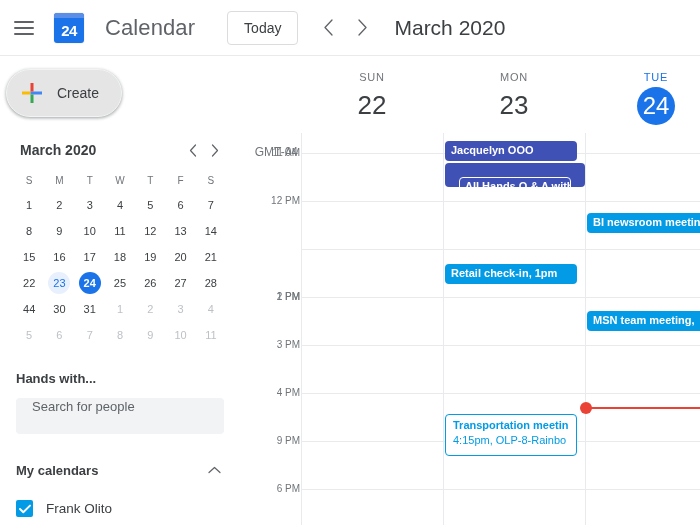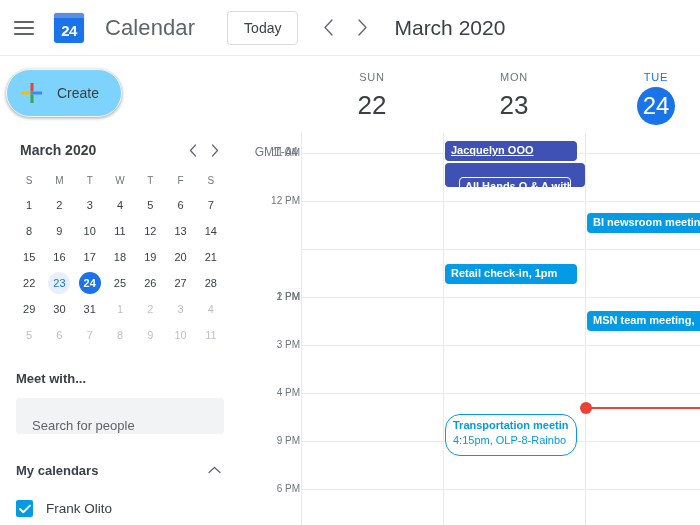--- a/index.html
+++ b/index.html
@@ -131,21 +131,21 @@
     width: 240px;
     height: 468px;
     background: #fff;
     overflow: hidden;
   }
   .create-btn {
     margin: 12px 0 0 6px;
     width: 116px;
     height: 48px;
     border-radius: 24px;
-    background: #7dd3fc;
+    background: #e5e5e5;
     border: 1px solid #f1f3f4;
     box-shadow: 0 1px 3px rgba(60,64,67,0.30), 0 1px 3px 1px rgba(60,64,67,0.15);
     display: flex;
     align-items: center;
     cursor: pointer;
     box-sizing: border-box;
   }
   .gplus {
     position: relative;
     width: 22px;
@@ -234,21 +234,21 @@
     font-size: 13px;
     font-weight: bold;
     color: #3c4043;
   }
   .people-search {
     margin-top: 12px;
     height: 36px;
     background: #f1f3f4;
     border-radius: 4px;
     display: flex;
-    align-items: flex-end;
+    align-items: flex-start;
     padding: 0 14px;
     box-sizing: border-box;
   }
   .people-search input {
     border: none;
     outline: none;
     background: transparent;
     width: 100%;
     font-size: 13px;
     color: #3c4043;
@@ -596,21 +596,21 @@
           <div class="mini-day">
             <span>26</span>
           </div>
           <div class="mini-day">
             <span>27</span>
           </div>
           <div class="mini-day">
             <span>28</span>
           </div>
           <div class="mini-day">
-            <span>29</span>
+            <span>44</span>
           </div>
           <div class="mini-day">
             <span>30</span>
           </div>
           <div class="mini-day">
             <span>31</span>
           </div>
           <div class="mini-day muted">
             <span>1</span>
           </div>
@@ -641,21 +641,21 @@
           <div class="mini-day muted">
             <span>10</span>
           </div>
           <div class="mini-day muted">
             <span>11</span>
           </div>
         </div>
     </div>
 
     <div class="meet-with">
-      <div class="section-title">Meet with...</div>
+      <div class="section-title">Hands with...</div>
       <div class="people-search">
         <input type="text" placeholder="Search for people" style="">
       </div>
     </div>
 
     <div class="mycal-head">
       <div class="section-title">My calendars</div>
       <div class="chev-up">
         <svg width="13" height="8" viewBox="0 0 13 8" aria-hidden="true">
           <path d="M1 6.5 L6.5 1.5 L12 6.5" fill="none" stroke="#5f6368" stroke-width="1.2" stroke-linecap="round" stroke-linejoin="round"></path>
@@ -706,36 +706,36 @@
         <div class="hour-label" style="top: 212px;">3 PM</div>
         <div class="hour-line" style="top: 260px;"></div>
         <div class="hour-label" style="top: 260px;">4 PM</div>
         <div class="hour-line" style="top: 308px;"></div>
         <div class="hour-label" style="top: 308px;">9 PM</div>
         <div class="hour-line" style="top: 356px;"></div>
         <div class="hour-label" style="top: 356px;">6 PM</div>
         <div class="col-line" style="left: 61px;"></div>
         <div class="col-line" style="left: 203px;"></div>
         <div class="col-line" style="left: 345px;"></div>
-        <div class="event solid-indigo" style="left: 205px; top: 8px; width: 132px; height: 20px; text-decoration: underline;">
+        <div class="event solid-indigo" style="left: 205px; top: 8px; width: 132px; height: 20px;">
           <div>Jacquelyn OOO</div>
         </div>
         <div class="event outlined-on-indigo" style="left: 205px; top: 30px; width: 140px; height: 24px;">
           <div class="inner">All Hands Q &amp; A with</div>
         </div>
         <div class="event solid-blue" style="left: 347px; top: 80px; width: 140px; height: 20px;">
           <div>BI newsroom meeting</div>
         </div>
         <div class="event solid-blue" style="left: 205px; top: 131px; width: 132px; height: 20px;">
           <div>Retail check-in, 1pm</div>
         </div>
         <div class="event solid-blue" style="left: 347px; top: 178px; width: 140px; height: 20px;">
           <div>MSN team meeting,</div>
         </div>
-        <div class="event hollow-blue" style="left: 205px; top: 281px; width: 132px; height: 42px; border-radius: 15px;">
+        <div class="event hollow-blue" style="left: 205px; top: 281px; width: 132px; height: 42px;">
           <div>Transportation meetin</div>
           <div class="line2">4:15pm, OLP-8-Rainbo</div>
         </div>
         <div class="now-line" style="top: 274px; left: 345px; right: 0px; border-top-color: rgb(234, 67, 53);"></div>
         <div class="now-dot" style="top: 269px; left: 340px; background: rgb(234, 67, 53);"></div>
       </div>
   </div>
 
 </div>
 

